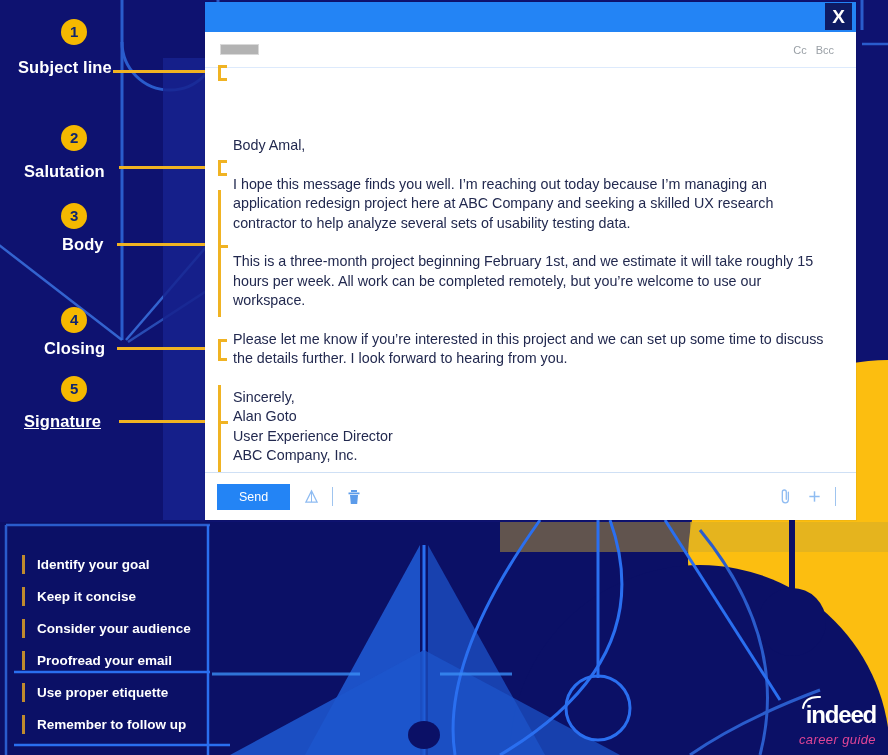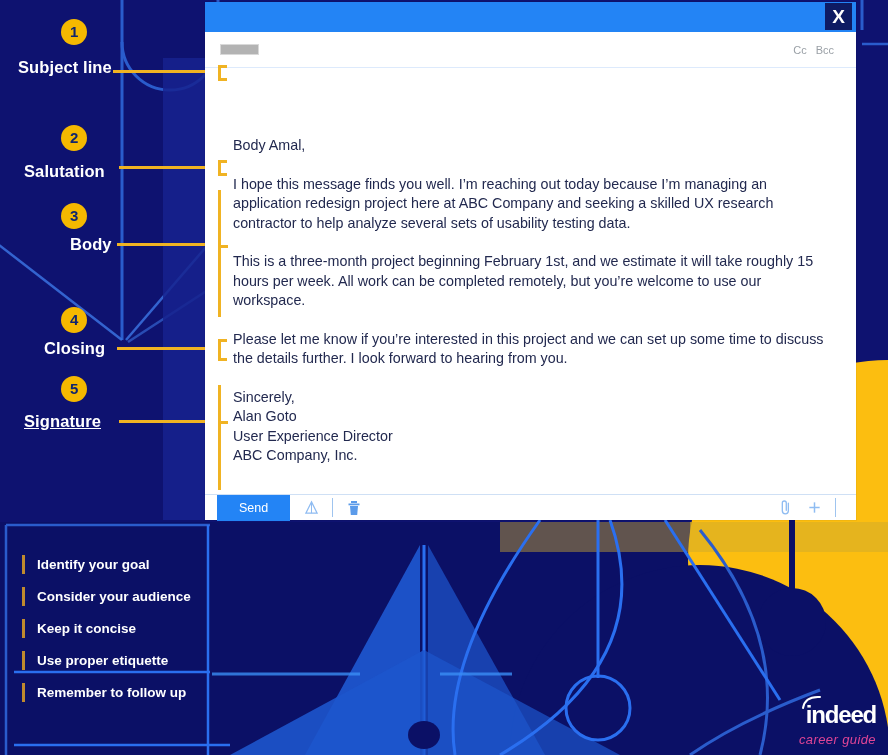--- a/index.html
+++ b/index.html
@@ -106,21 +106,21 @@
     font-size: 14.3px;
     line-height: 19.5px;
     margin: 0;
   }
   .blk { margin-bottom: 19px !important; }
   .sig-line { line-height: 18px; }
 
   #mail-toolbar {
     position: absolute;
     left: 0; right: 0; bottom: 0;
-    height: 26px;
+    height: 48px;
     border-top: 1px solid #cfe0f5;
     display: flex; align-items: center;
     padding: 0 20px 0 12px;
     background: #fff;
   }
   #send-btn {
     background: #2384f5;
     color: #ffffff;
     font-size: 12.5px;
     padding: 6px 22px;
@@ -273,21 +273,21 @@
   </div>
 
   <div class="ann-item">
     <div class="ann-num" style="left:61px; top:125px;">2</div>
     <div class="ann-label" style="left:24px; top:162px;">Salutation</div>
     <div class="ann-line" style="left:119px; top:166px; width:99px;"></div>
   </div>
 
   <div class="ann-item">
     <div class="ann-num" style="left:61px; top:203px;">3</div>
-    <div class="ann-label" style="left:70px; top:235px;">Body</div>
+    <div class="ann-label" style="left:62px; top:235px;">Body</div>
     <div class="ann-line" style="left:117px; top:243px; width:101px;"></div>
   </div>
 
   <div class="ann-item">
     <div class="ann-num" style="left:61px; top:307px;">4</div>
     <div class="ann-label" style="left:44px; top:339px;">Closing</div>
     <div class="ann-line" style="left:117px; top:347px; width:101px;"></div>
   </div>
 
   <div class="ann-item">
@@ -369,25 +369,29 @@
     </div>
   </div>
 
   <div id="tips">
     <div class="tip">
       <span class="tip-bar"></span>
       <span class="tip-label">Identify your goal</span>
     </div>
     <div class="tip">
       <span class="tip-bar"></span>
+      <span class="tip-label">Keep it concise</span>
+    </div>
+    <div class="tip">
+      <span class="tip-bar"></span>
       <span class="tip-label">Consider your audience</span>
     </div>
     <div class="tip">
       <span class="tip-bar"></span>
-      <span class="tip-label">Keep it concise</span>
+      <span class="tip-label">Proofread your email</span>
     </div>
     <div class="tip">
       <span class="tip-bar"></span>
       <span class="tip-label">Use proper etiquette</span>
     </div>
     <div class="tip">
       <span class="tip-bar"></span>
       <span class="tip-label">Remember to follow up</span>
     </div>
   </div>

